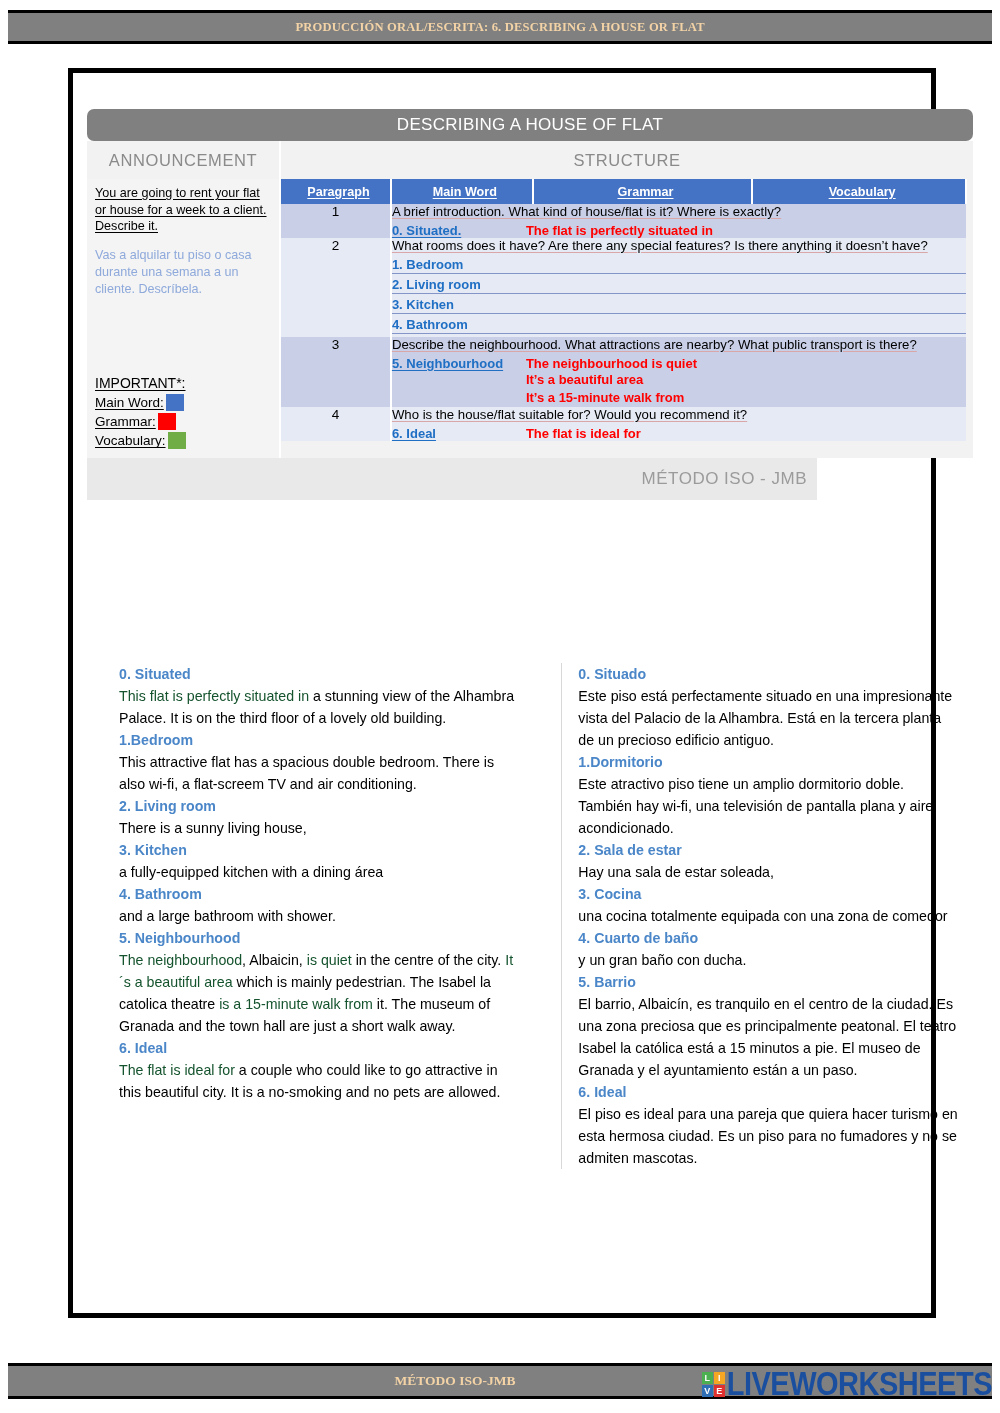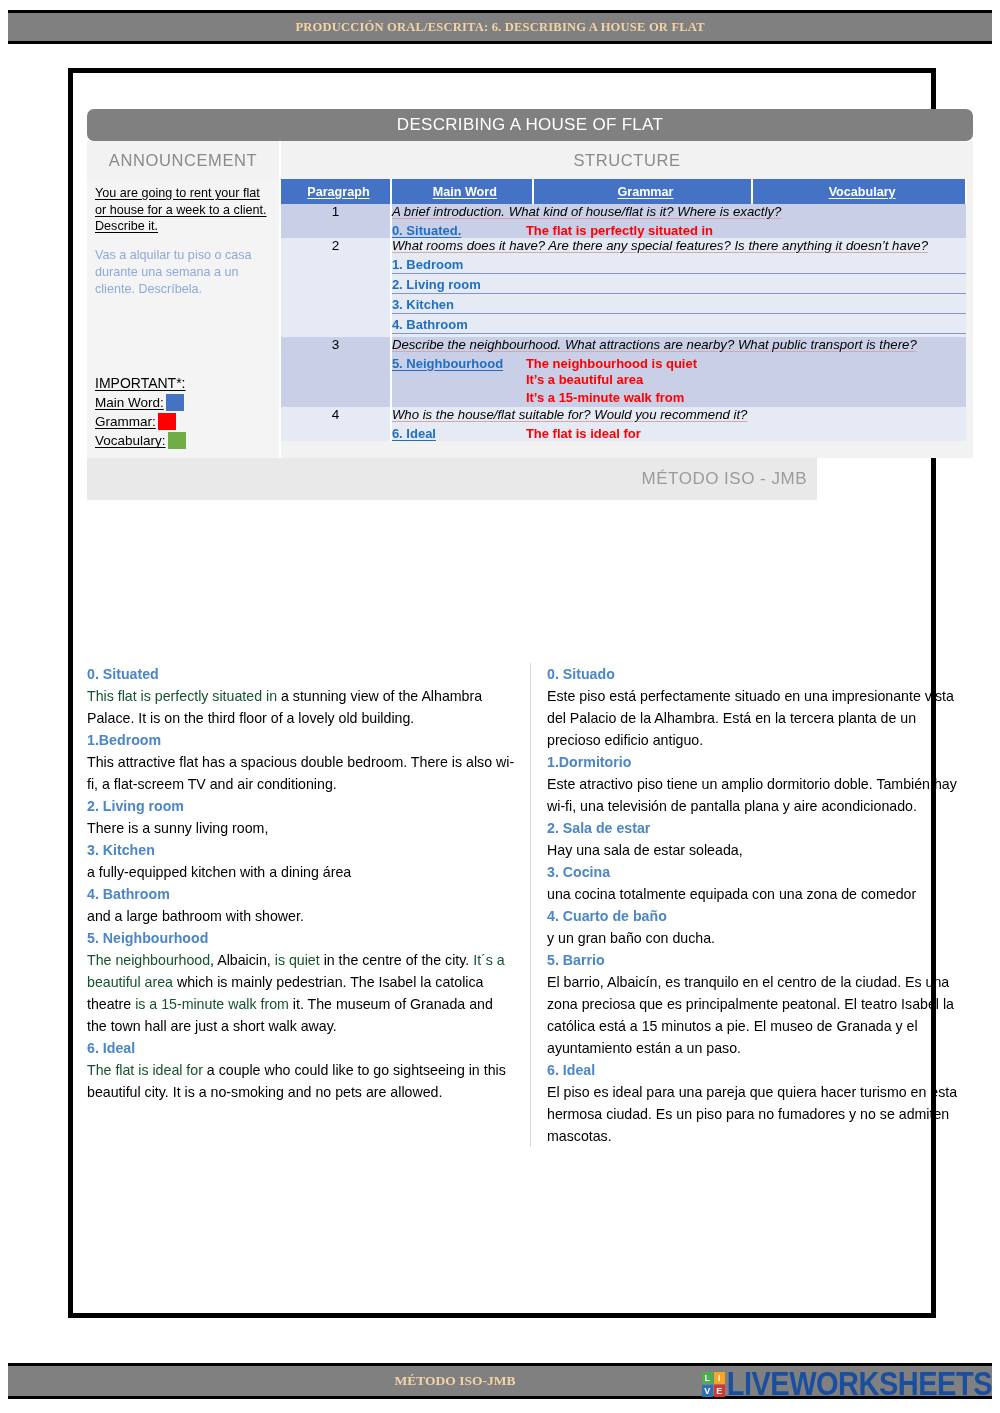--- a/index.html
+++ b/index.html
@@ -100,21 +100,20 @@
   td.num {
     width:110px; text-align:center; font-size:13.5px; color:#000;
     padding-top:8px; border-right:2px solid #fff;
   }
   td.cell { padding:6px 6px 7px 8px; }
 
   .q {
     color:#000; font-size:13.2px; line-height:1.28;
     text-decoration:underline; text-decoration-color:#d9a7a7;
     text-underline-offset:2px;
-    font-style:italic;
   }
   .kv { display:flex; margin-top:2px; }
   .kv .mw {
     width:134px; color:#1f6fc4; font-weight:bold; font-size:13px;
     text-decoration:underline; text-underline-offset:2px;
   }
   .kv .gr { color:#ff0000; font-weight:bold; font-size:13px; }
   .mw-list { margin-top:2px; }
   .mw-item {
     color:#1f6fc4; font-weight:bold; font-size:13px;
@@ -128,21 +127,21 @@
     width:730px; height:42px; background:#e9e9e9;
     display:flex; align-items:center; justify-content:flex-end;
     padding-right:10px; color:#9b9b9b; font-size:17px; letter-spacing:.5px;
   }
 
   
   .textcols {
     position:absolute; left:14px; top:590px; width:886px;
     display:flex;
   }
-  .tcol { width:443px; padding:0 14px 0 0; }
+  .tcol { width:443px; padding:0 14px 0 0;margin-left:32px; }
   .tcol.right { border-left:1px solid #d8d8d8; padding-left:16px; width:443px; }
   .hd {
     color:#4a86c8; font-weight:bold; font-size:14.2px; line-height:1.55;
   }
   .bd {
     color:#000; font-size:14.2px; line-height:1.55; font-weight:500;
   }
   .red { color:#14532d; }
 
   
@@ -297,33 +296,33 @@
   <div class="textcols">
 
     <div class="tcol left">
       <div class="hd">0. Situated</div>
       <div class="bd"><span class="red">This flat is perfectly situated in</span><span> a stunning view of the Alhambra Palace. It is on the third floor of a lovely old building.</span></div>
 
       <div class="hd">1.Bedroom</div>
       <div class="bd">This attractive flat has a spacious double bedroom. There is also wi-fi, a flat-screem TV and air conditioning.</div>
 
       <div class="hd">2. Living room</div>
-      <div class="bd">There is a sunny living room,</div>
+      <div class="bd">There is a sunny living house,</div>
 
       <div class="hd">3. Kitchen</div>
       <div class="bd">a fully-equipped kitchen with a dining área</div>
 
       <div class="hd">4. Bathroom</div>
       <div class="bd">and a large bathroom with shower.</div>
 
       <div class="hd">5. Neighbourhood</div>
       <div class="bd" id="mixed-5"><span class="red">The neighbourhood</span><span>, Albaicin, </span><span class="red">is quiet</span><span> in the centre of the city. </span><span class="red">It´s a beautiful area</span><span> which is mainly pedestrian. The Isabel la catolica theatre </span><span class="red">is a 15-minute walk from</span><span> it. The museum of Granada and the town hall are just a short walk away.</span></div>
 
       <div class="hd">6. Ideal</div>
-      <div class="bd"><span class="red">The flat is ideal for</span><span> a couple who could like to go sightseeing in this beautiful city. It is a no-smoking and no pets are allowed.</span></div>
+      <div class="bd"><span class="red">The flat is ideal for</span><span> a couple who could like to go attractive in this beautiful city. It is a no-smoking and no pets are allowed.</span></div>
     </div>
 
     <div class="tcol right">
       <div class="hd">0. Situado</div>
       <div class="bd">Este piso está perfectamente situado en una impresionante vista del Palacio de la Alhambra. Está en la tercera planta de un precioso edificio antiguo.</div>
 
       <div class="hd">1.Dormitorio</div>
       <div class="bd">Este atractivo piso tiene un amplio dormitorio doble. También hay wi-fi, una televisión de pantalla plana y aire acondicionado.</div>
 
       <div class="hd">2. Sala de estar</div>

